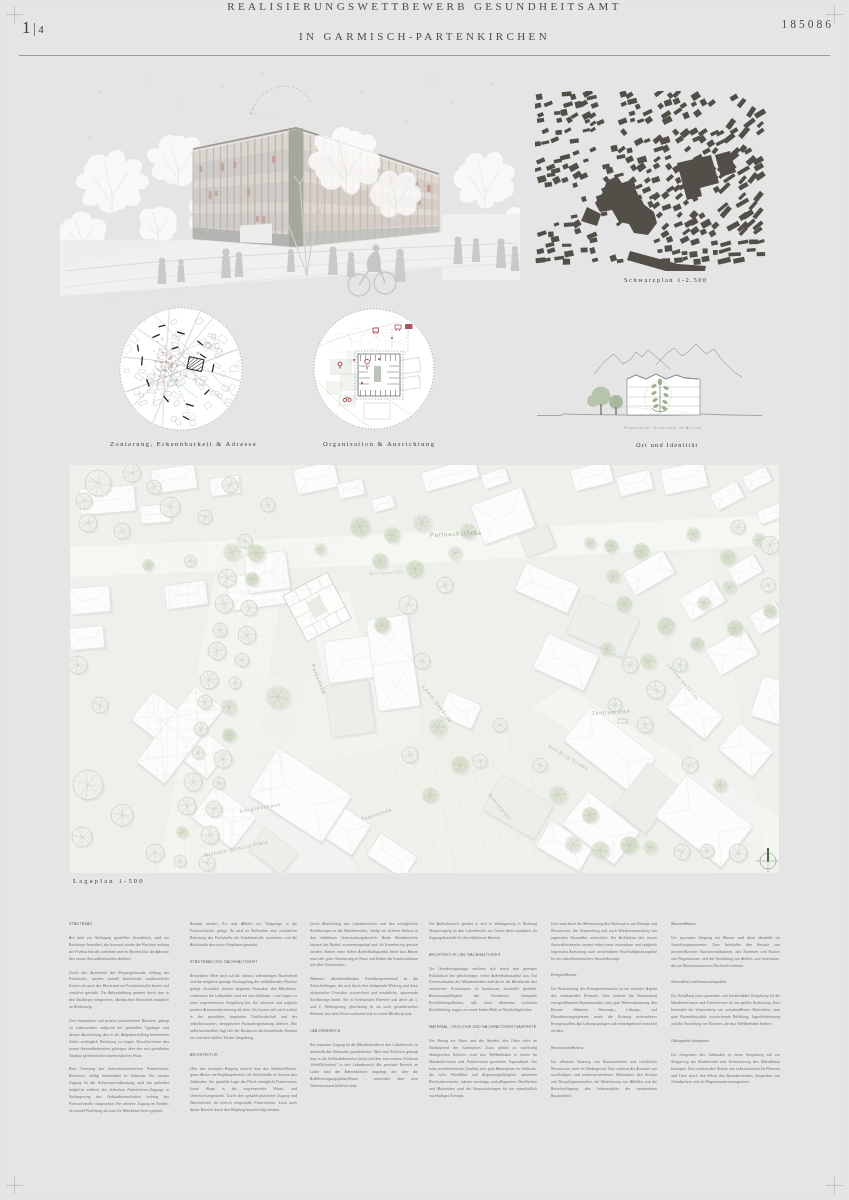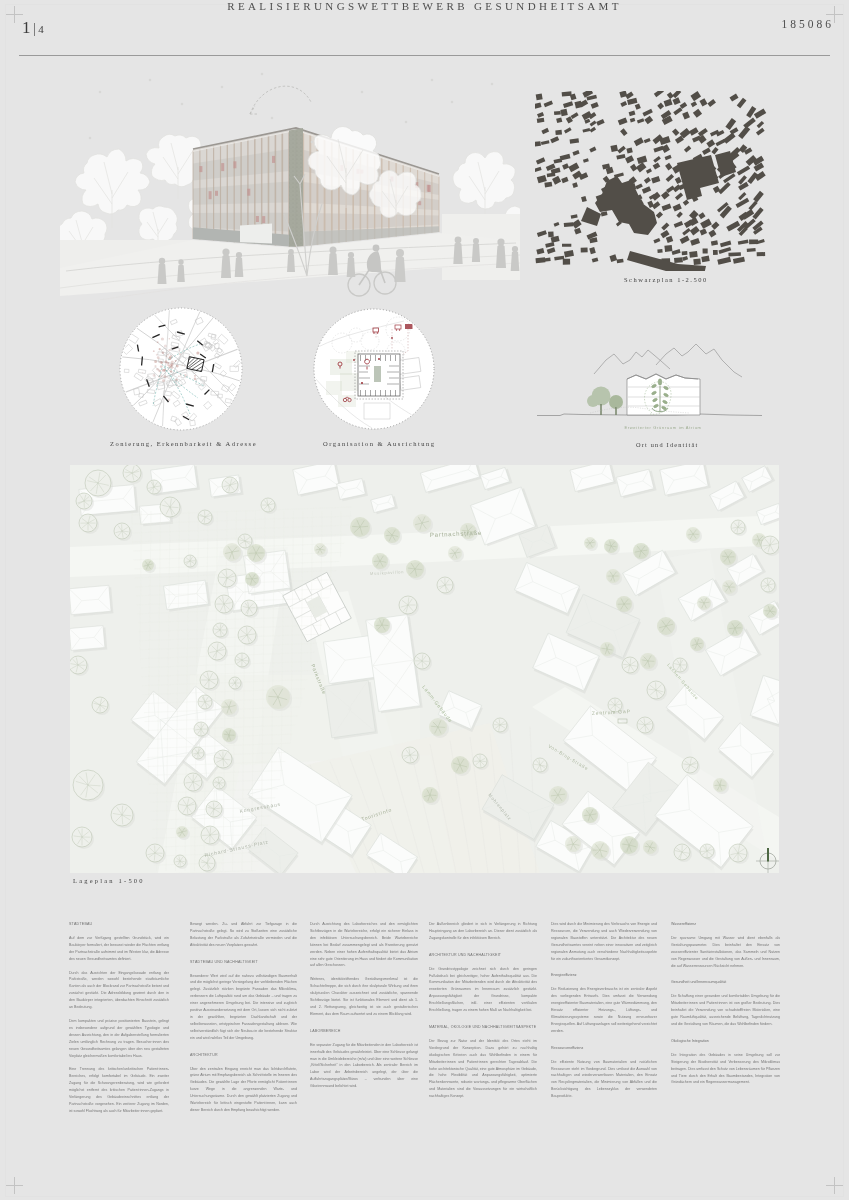--- a/index.html
+++ b/index.html
@@ -20,20 +20,21 @@
 <body>
 <div id="page">
 <div id="border"></div>
 <div class="cross" style="left:6px;top:6px"></div>
 <div class="cross" style="left:826px;top:6px"></div>
 <div class="cross" style="left:6px;top:1177px"></div>
 <div class="cross" style="left:826px;top:1177px"></div>
 
 <div style="position:absolute;left:22px;top:18px;font-size:17px;color:#3c3c3c;">1<span style="font-size:14px;color:#555;padding:0 2.5px;">|</span><span style="font-size:11px;">4</span></div>
 <div style="position:absolute;left:0;right:0;top:0;text-align:center;color:#4e4e4e;font-size:11px;letter-spacing:3.4px;">REALISIERUNGSWETTBEWERB GESUNDHEITSAMT</div>
+<div style="position:absolute;left:0;right:0;top:30px;text-align:center;color:#4e4e4e;font-size:11px;letter-spacing:3.4px;">IN GARMISCH-PARTENKIRCHEN</div>
 <div style="position:absolute;right:15px;top:18px;color:#4e4e4e;font-size:11.5px;letter-spacing:3px;">185086</div>
 <div style="position:absolute;left:19px;top:55px;width:811px;height:1px;background:#9a9a9a;"></div>
 
 <svg style="position:absolute;left:60px;top:62px" width="460" height="238" viewBox="0 0 460 238">
       <defs>
         <pattern id="spk" width="4" height="4" patternUnits="userSpaceOnUse">
           <rect width="4" height="4" fill="none"></rect>
           <circle cx="1" cy="1" r="0.55" fill="#8e9188"></circle>
           <circle cx="3" cy="2.7" r="0.45" fill="#9ba094"></circle>
         </pattern>

